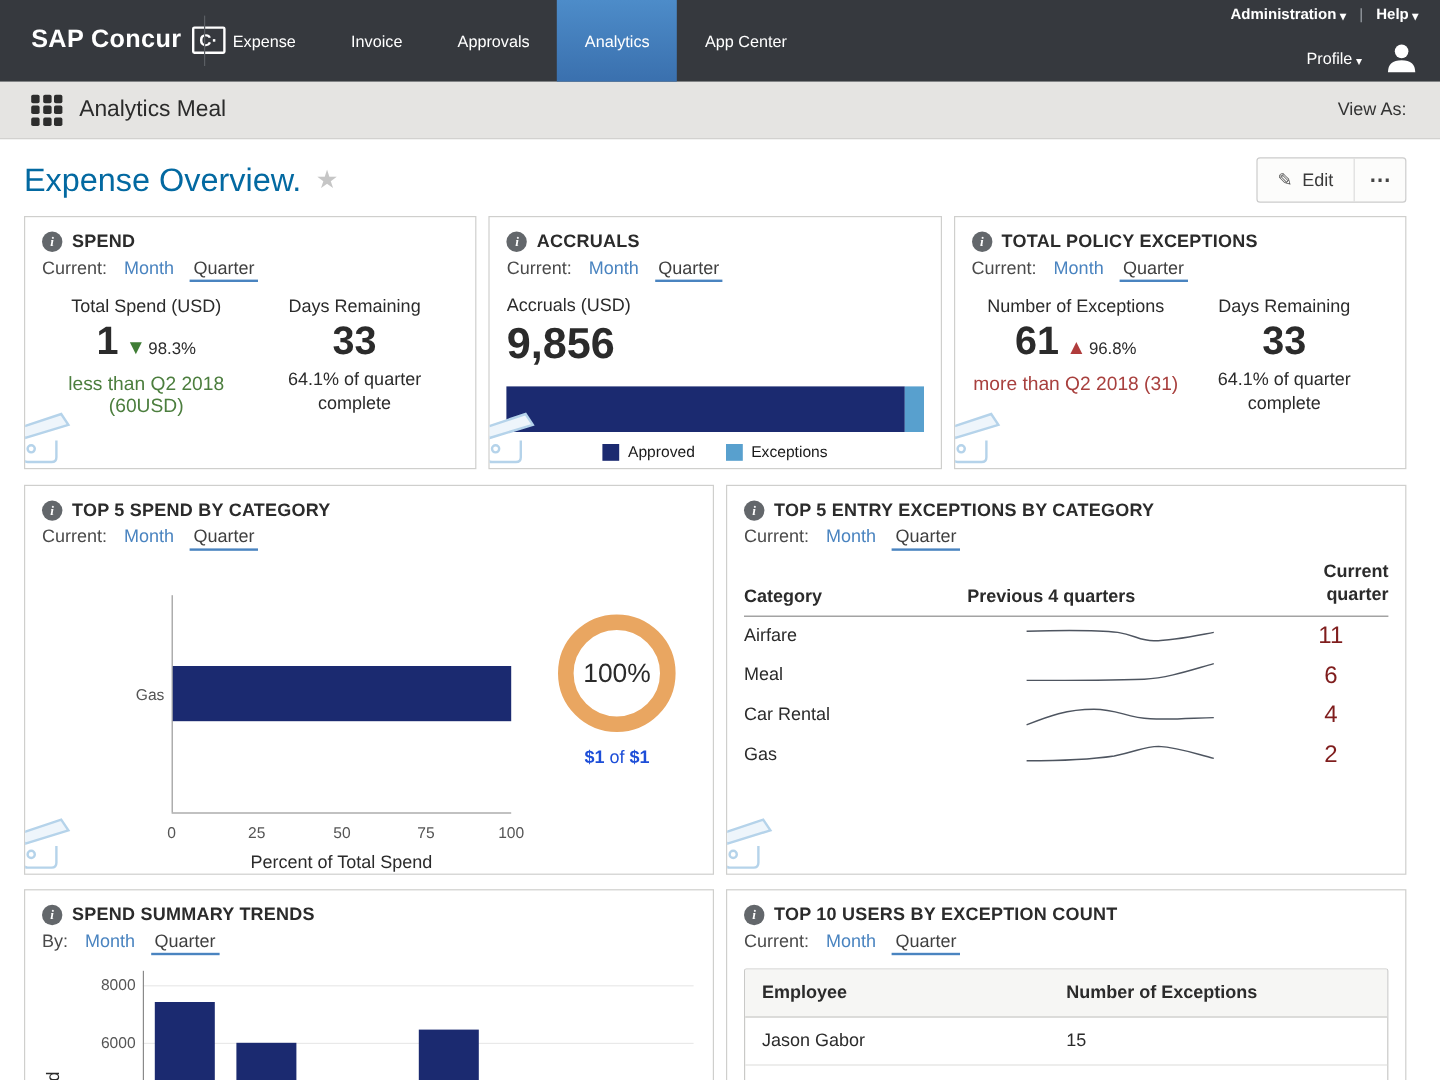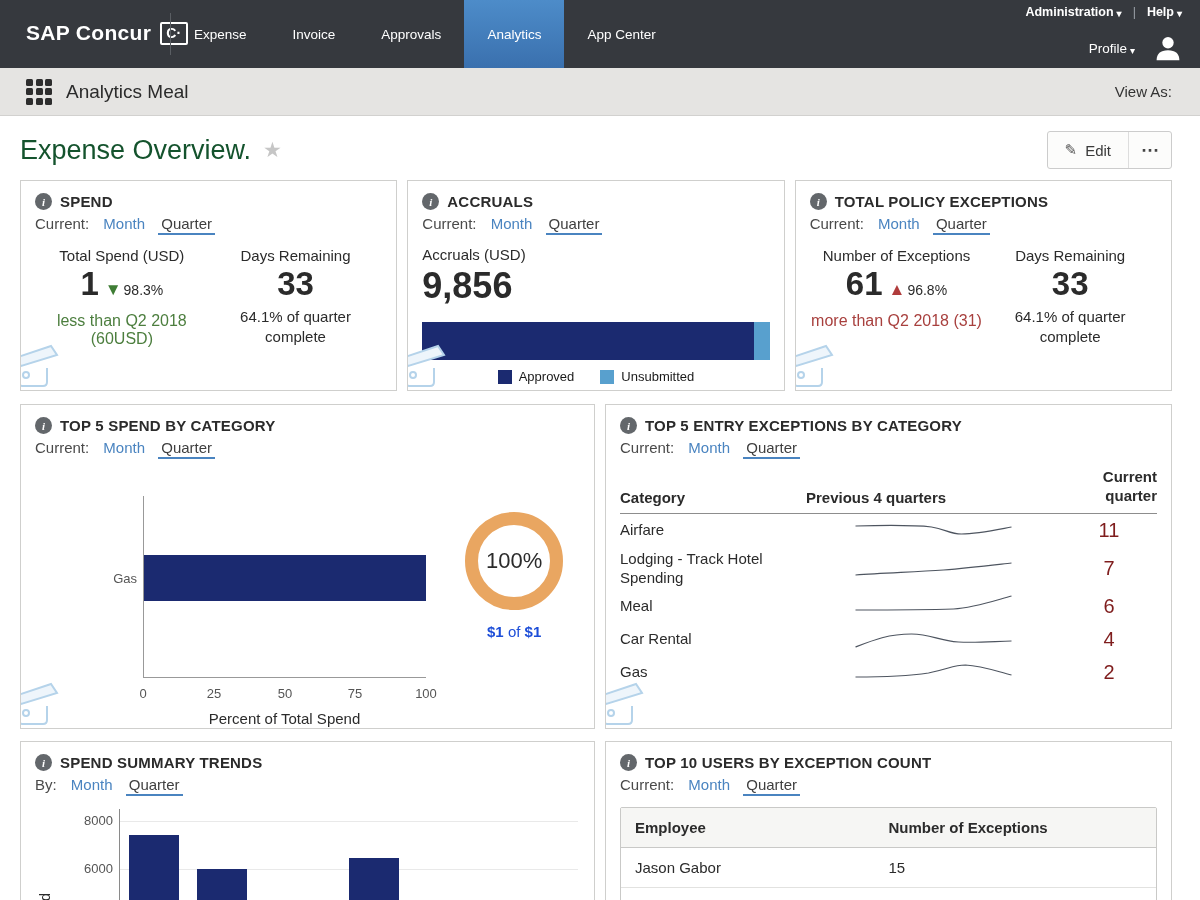--- a/index.html
+++ b/index.html
@@ -31,21 +31,21 @@
     gap:2.5px; margin-right:14px; }
   .grid-icon span { background:#2d2d2d; border-radius:1.5px; }
   .subheader-title { font-size:19px; color:#2b2b2b; }
   .view-as { margin-left:auto; display:flex; align-items:center; gap:10px; font-size:15px; color:#333; }
   .view-select { width:292px; height:34px; background:#fff; border:1px solid #c8c8c6; border-radius:4px;
     display:flex; align-items:center; padding:0 12px; font-size:15px; color:#3a3a3a; cursor:pointer; }
   .view-select .chev { margin-left:auto; color:#8a8a8a; font-size:11px; }
 
   
   .title-row { display:flex; align-items:center; padding:15px 28px 11px 20px; }
-  .page-title { font-size:27px; font-weight:400; color:#14532d; }
+  .page-title { font-size:27px; font-weight:400; color:#0369a1; }
   .fav-star { font-size:21px; color:#c6c6c6; margin-left:12px; cursor:pointer; }
   .btn-group { margin-left:auto; display:flex; height:38px; background:#fcfcfb;
     border:1px solid #ccc; border-radius:3px; }
   .btn-edit { display:flex; align-items:center; gap:8px; padding:0 17px; font-size:15px; color:#3a3a3a;
     border-right:1px solid #ddd; cursor:pointer; }
   .btn-edit .pencil { color:#555; font-size:15px; }
   .btn-more { width:42px; display:flex; align-items:center; justify-content:center;
     font-size:18px; font-weight:bold; color:#444; cursor:pointer; }
 
   
@@ -248,21 +248,21 @@
       <div class="acc-approved" style="width: 95.5%;"></div>
       <div class="acc-unsubmitted" style="width: 4.5%;"></div>
     </div>
     <div class="legend">
       <span class="legend-item">
           <span class="swatch navy"></span>
           <span>Approved</span>
         </span>
       <span class="legend-item">
           <span class="swatch lblue"></span>
-          <span>Unsubmitted</span>
+          <span>Exceptions</span>
         </span>
     </div>
     <span class="wallet">
       <svg width="52" height="46" viewBox="0 0 52 46">
           <g fill="none" stroke="#b5d3ea" stroke-width="2">
             <path d="M2 16 L38 4 L44 13 L8 24 Z" fill="#eef5fb"></path>
             <path d="M6 22 L6 40 Q6 44 10 44 L30 44 Q34 44 34 40 L34 26"></path>
             <circle cx="13" cy="33" r="3"></circle>
           </g>
         </svg>
@@ -369,27 +369,20 @@
         <span class="exc-current"><span>Current</span><br><span>quarter</span></span>
       </div>
       <div class="exc-row">
         <span class="exc-cat">Airfare</span>
         <svg class="exc-spark" width="205" height="26" viewBox="0 0 160 26">
             <path fill="none" stroke="#4e5560" stroke-width="1.2" d="M2,9 C40,8 60,8 78,10 C92,12 96,17 108,17 C124,17 142,13 158,10"></path>
           </svg>
         <span class="exc-num">11</span>
       </div>
       <div class="exc-row">
-        <span class="exc-cat">Lodging - Track Hotel Spending</span>
-        <svg class="exc-spark" width="205" height="26" viewBox="0 0 160 26">
-            <path fill="none" stroke="#4e5560" stroke-width="1.2" d="M2,20 C30,18 60,17 90,15 C115,13 140,10 158,8"></path>
-          </svg>
-        <span class="exc-num">7</span>
-      </div>
-      <div class="exc-row">
         <span class="exc-cat">Meal</span>
         <svg class="exc-spark" width="205" height="26" viewBox="0 0 160 26">
             <path fill="none" stroke="#4e5560" stroke-width="1.2" d="M2,17 C35,17 70,17 100,16 C120,15 140,8 158,3"></path>
           </svg>
         <span class="exc-num">6</span>
       </div>
       <div class="exc-row">
         <span class="exc-cat">Car Rental</span>
         <svg class="exc-spark" width="205" height="26" viewBox="0 0 160 26">
             <path fill="none" stroke="#4e5560" stroke-width="1.2" d="M2,21 C20,14 35,8 58,8 C78,8 85,15 105,16 C125,17 145,15 158,15"></path>

